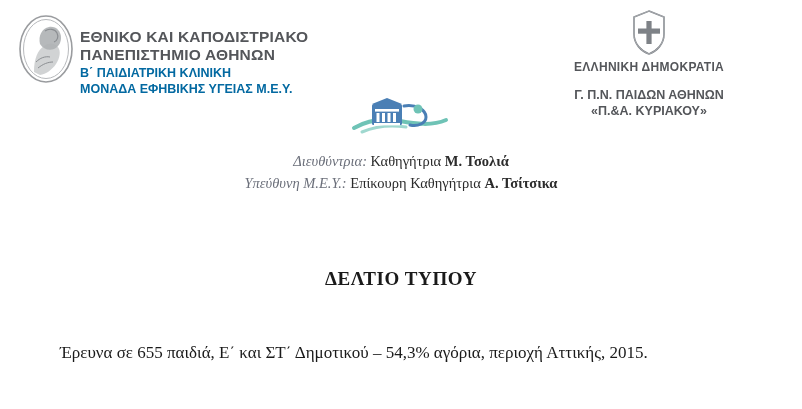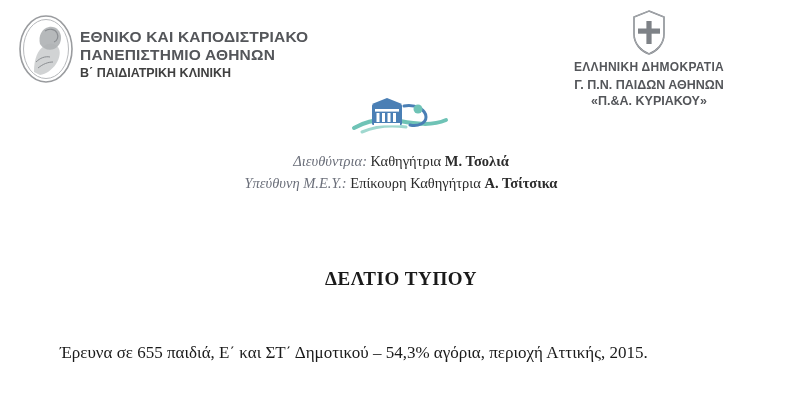--- a/index.html
+++ b/index.html
@@ -51,21 +51,21 @@
   }
   .uoa-text .l1, .uoa-text .l2 {
     font-size: 15.5px;
     font-weight: bold;
     letter-spacing: .2px;
     color: #54565a;
   }
   .uoa-text .l3, .uoa-text .l4 {
     font-size: 12.5px;
     font-weight: bold;
-    color: #404040;
+    color: #0369a1;
     margin-top: 2px;
   }
 
   .hellenic-block {
     position: absolute;
     right: 78px;
     top: 8px;
     text-align: center;
     color: #54565a;
     font-family: "Liberation Sans", sans-serif;
@@ -77,21 +77,21 @@
     display: block;
   }
   .hellenic-block .h1 {
     font-size: 12px;
     font-weight: bold;
     letter-spacing: .3px;
   }
   .hellenic-block .h2 {
     font-size: 12.5px;
     font-weight: bold;
-    margin-top: 4px;
+    margin-top: 14px;
   }
   .hellenic-block .h3 {
     font-size: 12.5px;
     font-weight: bold;
     margin-top: 2px;
   }
 
   
   .center-logo {
     position: absolute;
@@ -162,20 +162,21 @@
         <path d="M16 58 C16 44 20 36 26 32 C31 28 37 29 40 33 C43 37 42 44 38 50 C34 56 28 60 22 61 Z" fill="#c9cbcd" opacity="0.85"></path>
         <path d="M22 30 C20 22 24 14 31 13 C38 12 43 17 43 24 C43 29 40 33 36 35 C31 37 25 35 22 30 Z" fill="#aeb1b4" opacity="0.9"></path>
         <path d="M27 17 C31 14 37 15 39 19 C41 23 39 27 36 28" fill="none" stroke="#8b8e92" stroke-width="1.2"></path>
         <path d="M18 48 C22 44 27 42 32 43" fill="none" stroke="#8b8e92" stroke-width="1"></path>
         <path d="M20 54 C25 50 30 48 35 48" fill="none" stroke="#8b8e92" stroke-width="1"></path>
       </svg>
       <div class="uoa-text">
         <div class="l1">ΕΘΝΙΚΟ ΚΑΙ ΚΑΠΟΔΙΣΤΡΙΑΚΟ</div>
         <div class="l2">ΠΑΝΕΠΙΣΤΗΜΙΟ ΑΘΗΝΩΝ</div>
         <div class="l3">Β΄ ΠΑΙΔΙΑΤΡΙΚΗ ΚΛΙΝΙΚΗ</div>
+        <div class="l4">ΜΟΝΑΔΑ ΕΦΗΒΙΚΗΣ ΥΓΕΙΑΣ Μ.Ε.Υ.</div>
       </div>
     </div>
 
     <div class="hellenic-block">
       <svg class="hellenic-crest" viewBox="0 0 40 48" aria-hidden="true">
         <path d="M20 3 L35 9 L35 26 C35 36 28 43 20 46 C12 43 5 36 5 26 L5 9 Z" fill="none" stroke="#7e8287" stroke-width="1.6"></path>
         <rect x="17.4" y="13" width="5.2" height="23" fill="#7e8287"></rect>
         <rect x="9" y="20.5" width="22" height="5.2" fill="#7e8287"></rect>
         <path d="M20 3 L35 9 L35 26 C35 36 28 43 20 46 C12 43 5 36 5 26 L5 9 Z" fill="none" stroke="#b6b9bd" stroke-width="0.7"></path>
       </svg>

